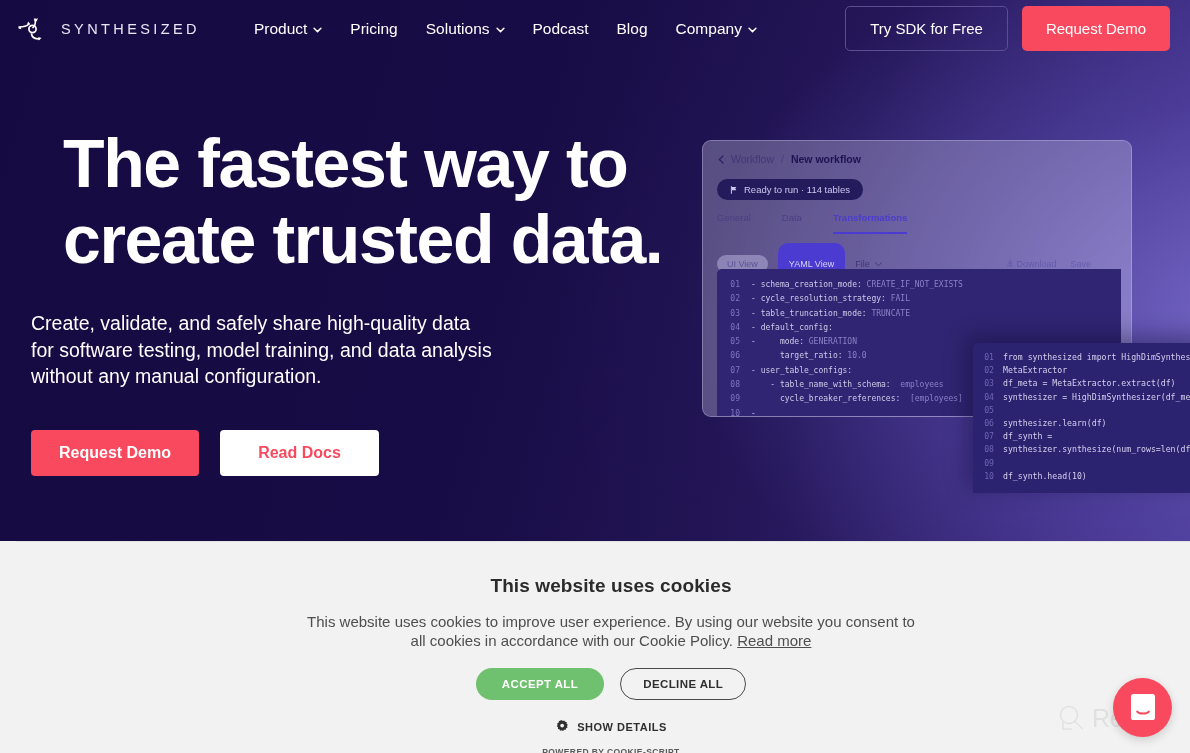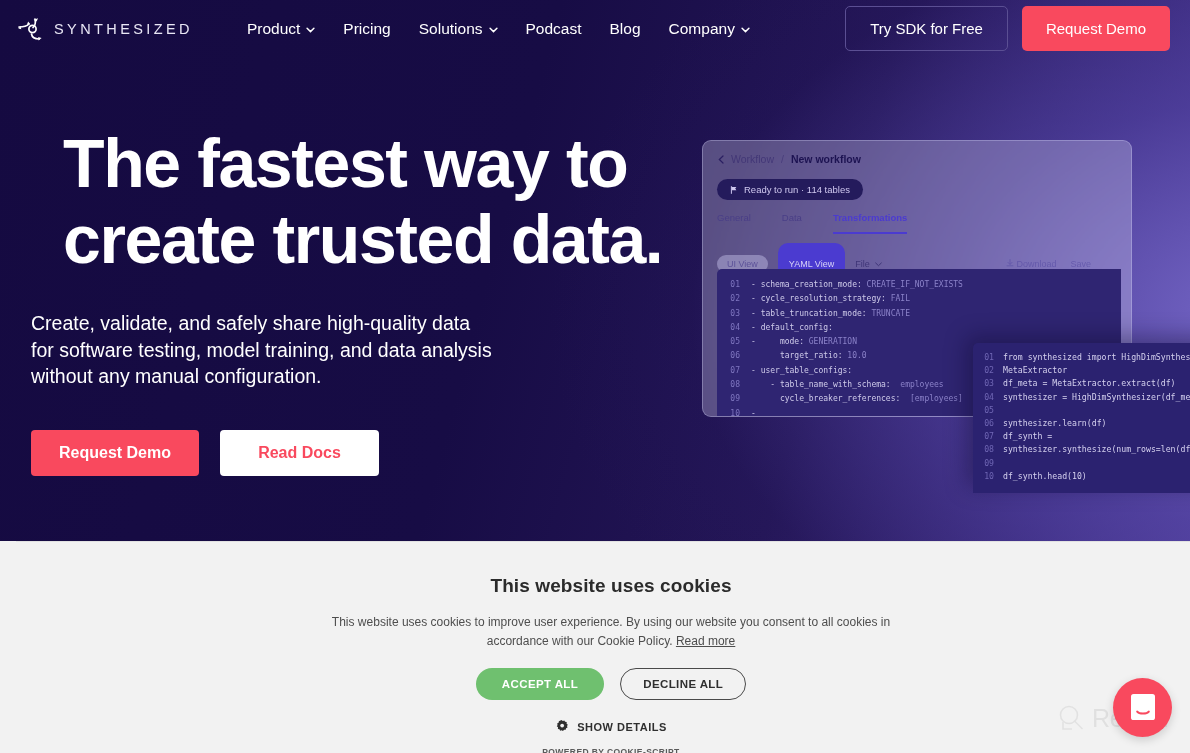--- a/index.html
+++ b/index.html
@@ -39,21 +39,21 @@
     height: 57px;
     display: flex;
     align-items: center;
     padding: 0 20px 0 16px;
     z-index: 20;
   }
 
   .logo-wrap {
     display: flex;
     align-items: center;
-    gap: 4px;
+    gap: 11px;
     margin-right: 40px;
     cursor: pointer;
   }
   .logo-mark { width: 34px; height: 34px; flex: none; display:block; }
   .logo-text {
     color: #e9e7f5;
     font-size: 14.5px;
     letter-spacing: 3.4px;
     font-weight: 400;
     white-space: nowrap;
@@ -307,21 +307,21 @@
   }
   .cookie-title {
     font-size: 19px;
     font-weight: 700;
     color: #2b2b2b;
     letter-spacing: .1px;
   }
   .cookie-text {
     margin: 16px auto 0;
     width: 620px;
-    font-size: 12px;
+    font-size: 15px;
     line-height: 18.5px;
     color: #4e4e4e;
   }
   .cookie-link { color: #4e4e4e; text-decoration: underline; cursor: pointer; }
 
   .cookie-btns {
     margin-top: 18px;
     display: flex;
     justify-content: center;
     gap: 16px;

